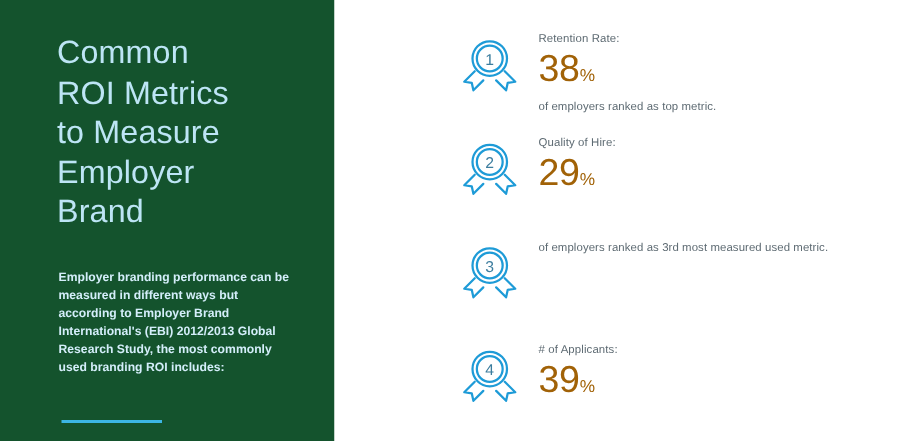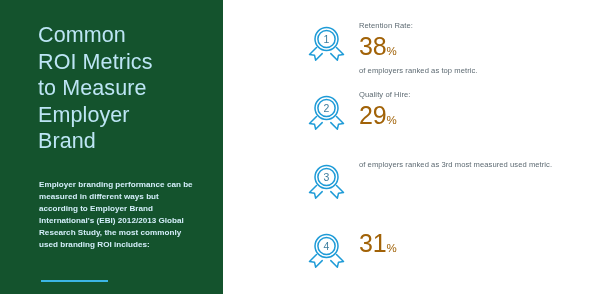--- a/index.html
+++ b/index.html
@@ -217,20 +217,21 @@
           <g fill="none" stroke="#1e9bd7" stroke-width="1.5" stroke-linecap="round" stroke-linejoin="round">
             <path d="M11.5 27.5 L4.5 34.5 L9.5 35.2 L10.6 40.2 L17.2 33.6"></path>
             <path d="M31.5 27.5 L38.5 34.5 L33.5 35.2 L32.4 40.2 L25.8 33.6"></path>
             <circle cx="21.5" cy="19" r="11.5"></circle>
             <circle cx="21.5" cy="19" r="8.6"></circle>
           </g>
           <text x="21.5" y="23.3" text-anchor="middle" font-family="'Liberation Sans', sans-serif" font-size="10.5" font-weight="400" fill="#3c7d9e">4</text>
         </svg>
       </div>
       <div class="metric-text">
+        <div class="metric-label"># of Applicants:</div>
         <div class="metric-value">
-          <span>31</span><span class="pct">%</span>
+          <span>39</span><span class="pct">%</span>
         </div>
       </div>
     </div>
 
   </div>
 </div>
 
 </body></html>

